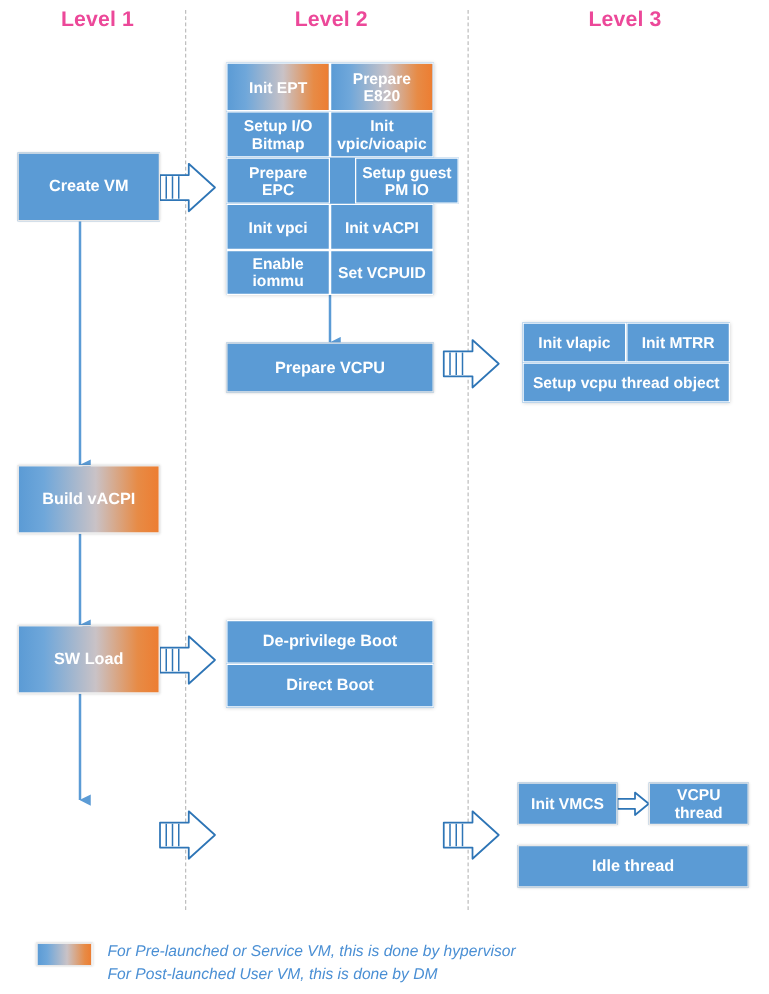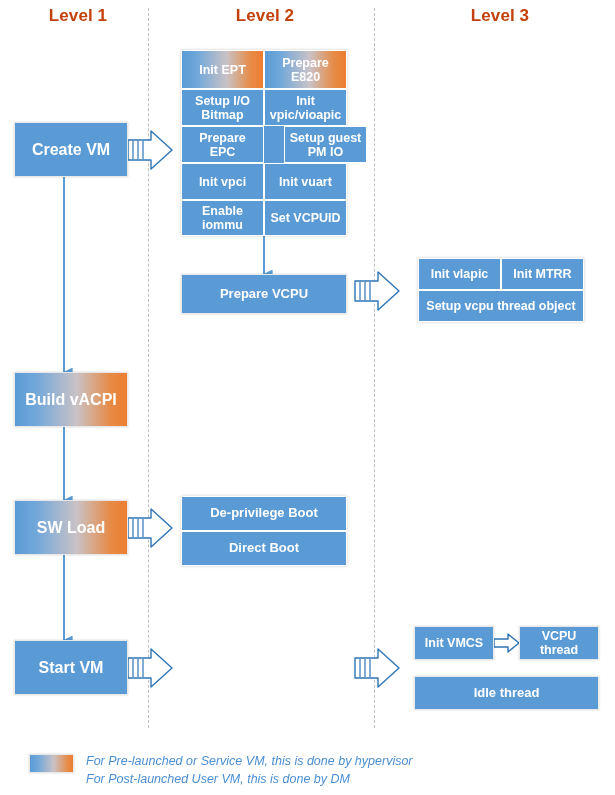--- a/index.html
+++ b/index.html
@@ -18,21 +18,21 @@
     position: absolute;
     left: 0; top: 0;
     width: 615px;
     height: 795px;
   }
   
   .col-title {
     position: absolute;
     font-size: 17px;
     font-weight: bold;
-    color: #c2410c;
+    color: #ec4899;
     text-align: center;
     letter-spacing: 0.1px;
     white-space: nowrap;
   }
   
   .divider {
     position: absolute;
     top: 8px;
     width: 0;
     height: 720px;
@@ -52,21 +52,21 @@
     font-weight: bold;
     font-size: 12.5px;
     line-height: 1.12;
     background: #5B9BD5;
     padding: 0 3px;
   }
   .node.grad {
     background: linear-gradient(to right, #5B9BD5 0%, #6FA7DA 18%, #C9C2C6 55%, #E78B46 85%, #ED7D31 100%);
   }
   .node.big { font-size: 13px; }
-  .node.l1 { font-size: 16px; }
+  .node.l1 { font-size: 13px; }
 
   
   .gridcell {
     border: 1px solid #FFFFFF;
     box-shadow: none;
   }
   .grid-wrap {
     position: absolute;
     box-shadow: 0 0 3px rgba(0,0,0,0.20);
     background: #5B9BD5;
@@ -170,23 +170,20 @@
   </div>
 
   <div class="node l1 grad" style="left:14px; top:372px; width:114px; height:55px;">
     <span>Build vACPI</span>
   </div>
 
   <div class="node l1 grad" style="left:14px; top:500px; width:114px; height:55px;">
     <span>SW Load</span>
   </div>
 
-  <div class="node l1" style="left:14px; top:640px; width:114px; height:55px;">
-    <span>Start VM</span>
-  </div>
 
   <div class="grid-wrap" style="left:181px; top:50px; width:166px; height:186px;">
 
     <div class="node gridcell grad" style="left:0px;   top:0px;   width:83px; height:39px;">
       <span>Init EPT</span>
     </div>
     <div class="node gridcell grad" style="left:83px;  top:0px;   width:83px; height:39px;">
       <span>Prepare E820</span>
     </div>
 
@@ -201,21 +198,21 @@
       <span>Prepare EPC</span>
     </div>
     <div class="node gridcell" style="left:83px;  top:76px;  width:83px; height:37px;margin-left:20px;">
       <span>Setup guest PM IO</span>
     </div>
 
     <div class="node gridcell" style="left:0px;   top:113px; width:83px; height:37px;">
       <span>Init vpci</span>
     </div>
     <div class="node gridcell" style="left:83px;  top:113px; width:83px; height:37px;">
-      <span>Init vuart</span>
+      <span>Init vACPI</span>
     </div>
 
     <div class="node gridcell" style="left:0px;   top:150px; width:83px; height:36px;">
       <span>Enable iommu</span>
     </div>
     <div class="node gridcell" style="left:83px;  top:150px; width:83px; height:36px;">
       <span>Set VCPUID</span>
     </div>
   </div>
 

